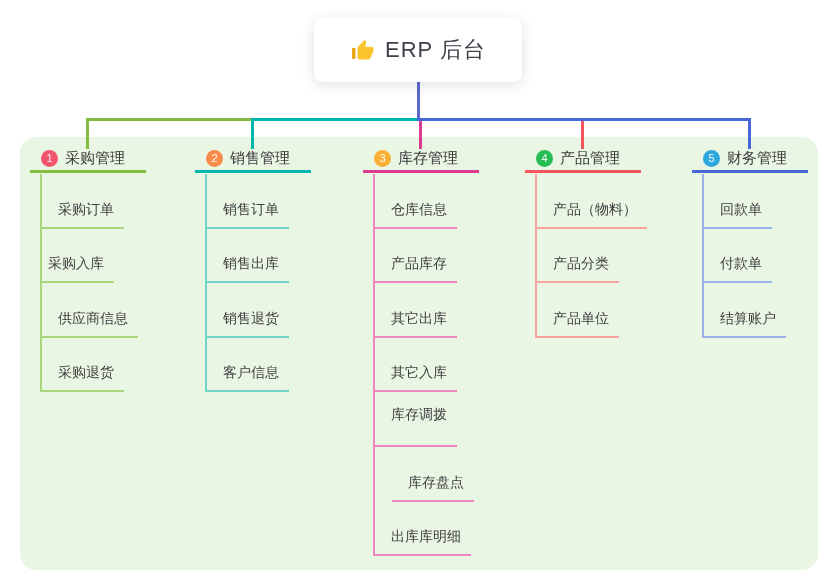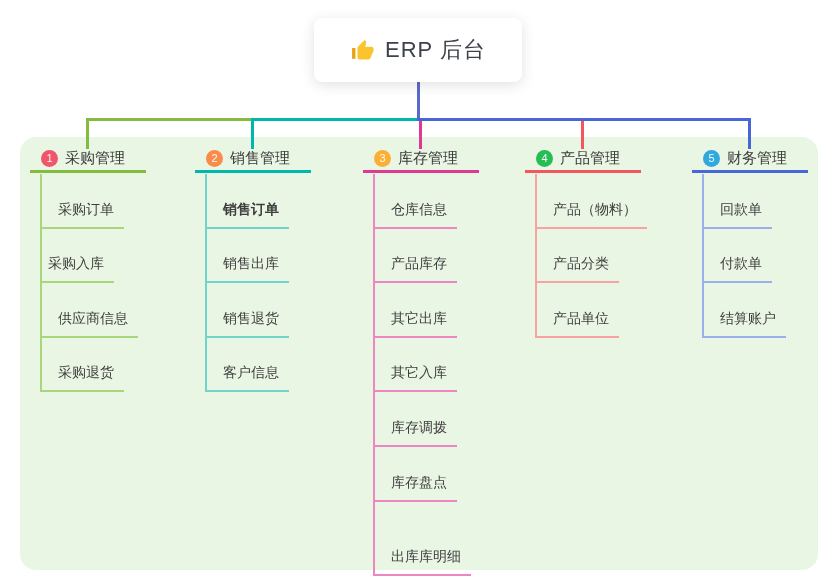--- a/index.html
+++ b/index.html
@@ -107,21 +107,21 @@
         </li><li class="sub-item" style="border-bottom-color: rgb(169, 213, 124);">
           <span>采购退货</span>
         </li></ul>
   </div>
     <div class="branch b1">
     <div class="branch-drop" style="background: rgb(0, 183, 173);"></div>
     <div class="branch-title" style="border-bottom-color: rgb(0, 183, 173);">
       <span class="badge" style="background: rgb(250, 140, 75);">2</span>
       <span>销售管理</span>
     </div>
-    <ul class="branch-children" style="border-left-color: rgb(112, 212, 201);"><li class="sub-item" style="border-bottom-color: rgb(112, 212, 201); font-weight: bold;">
+    <ul class="branch-children" style="border-left-color: rgb(112, 212, 201);"><li class="sub-item" style="border-bottom-color: rgb(112, 212, 201);">
           <span>销售订单</span>
         </li><li class="sub-item" style="border-bottom-color: rgb(112, 212, 201);">
           <span>销售出库</span>
         </li><li class="sub-item" style="border-bottom-color: rgb(112, 212, 201);">
           <span>销售退货</span>
         </li><li class="sub-item" style="border-bottom-color: rgb(112, 212, 201);">
           <span>客户信息</span>
         </li></ul>
   </div>
     <div class="branch b2">
@@ -131,25 +131,25 @@
       <span>库存管理</span>
     </div>
     <ul class="branch-children" style="border-left-color: rgb(238, 134, 193); font-family: Liberation Serif, serif;"><li class="sub-item" style="border-bottom-color: rgb(238, 134, 193);">
           <span>仓库信息</span>
         </li><li class="sub-item" style="border-bottom-color: rgb(238, 134, 193);">
           <span>产品库存</span>
         </li><li class="sub-item" style="border-bottom-color: rgb(238, 134, 193);">
           <span>其它出库</span>
         </li><li class="sub-item" style="border-bottom-color: rgb(238, 134, 193); text-align: center;">
           <span>其它入库</span>
+        </li><li class="sub-item" style="border-bottom-color: rgb(238, 134, 193); align-items: center;">
+          <span>库存调拨</span>
+        </li><li class="sub-item" style="border-bottom-color: rgb(238, 134, 193); margin-left: 17px;">
+          <span>库存盘点</span>
         </li><li class="sub-item" style="border-bottom-color: rgb(238, 134, 193);">
-          <span>库存调拨</span>
-        </li><li class="sub-item" style="border-bottom-color: rgb(238, 134, 193);">
-          <span>库存盘点</span>
-        </li><li class="sub-item" style="border-bottom-color: rgb(238, 134, 193); margin-top: 20px;">
           <span>出库库明细</span>
         </li></ul>
   </div>
     <div class="branch b3">
     <div class="branch-drop" style="background: rgb(244, 86, 94);"></div>
     <div class="branch-title" style="border-bottom-color: rgb(244, 86, 94);">
       <span class="badge" style="background: rgb(39, 189, 85);">4</span>
       <span>产品管理</span>
     </div>
     <ul class="branch-children" style="border-left-color: rgb(248, 162, 162);"><li class="sub-item" style="border-bottom-color: rgb(248, 162, 162); font-family: Liberation Serif, serif;">

